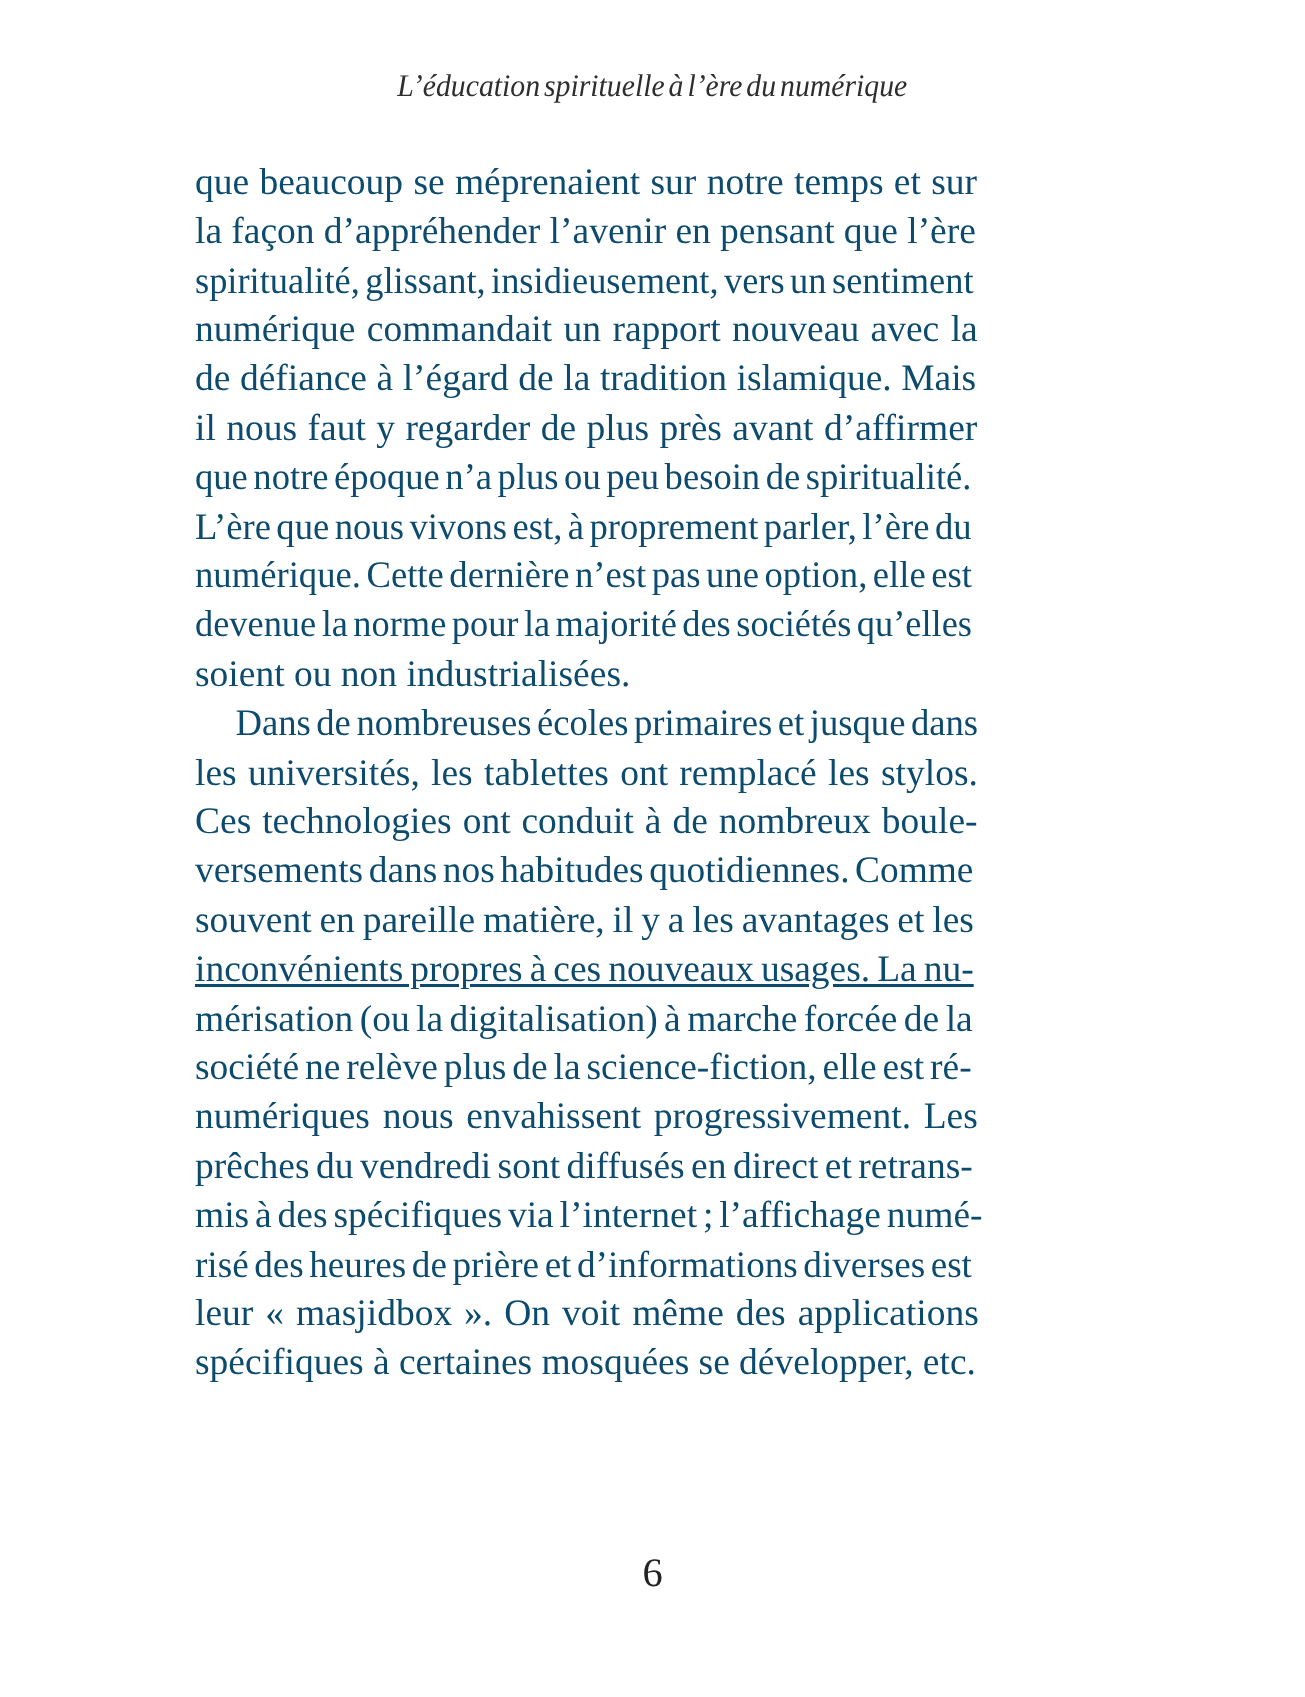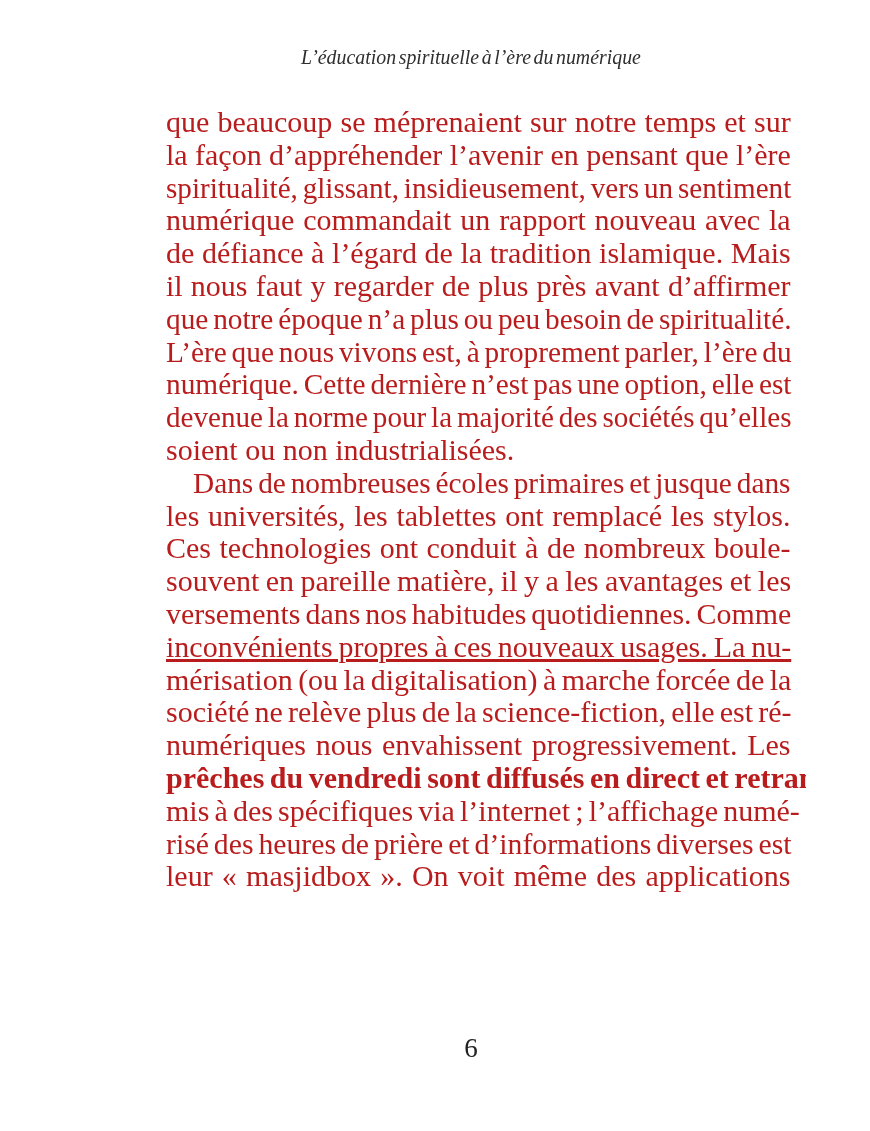--- a/index.html
+++ b/index.html
@@ -8,21 +8,20 @@
     background: #ffffff;
   }
   .page {
     position: relative;
     width: 770px;
     height: 1131px;
     background: #ffffff;
     overflow: hidden;
     font-family: "Liberation Serif", serif;
     color: #1b1b1b;
-    margin-left: 36px;
   }
   .running-header {
     position: absolute;
     top: 42px;
     left: 0;
     width: 870px;
     text-align: center;
     font-style: italic;
     font-size: 21px;
     line-height: 30px;
@@ -32,22 +31,22 @@
   .running-header .fit {
     display: inline-block;
     white-space: nowrap;
     transform-origin: 50% 50%;
   }
   .body-text {
     position: absolute;
     left: 130px;
     top: 106px;
     width: 604px;
-    font-size: 30px;
-    color: #b91c1c;
+    font-size: 25px;
+    color: #0c4a6e;
   }
   .line {
     height: 32.8px;
     line-height: 32.8px;
     white-space: nowrap;
   }
   .line .fit {
     display: inline-block;
     white-space: nowrap;
     transform-origin: 0 50%;
@@ -83,29 +82,30 @@
       <div class="line"><span class="fit" style="word-spacing: 0.109375px; transform: none;">de défiance à l’égard de la tradition islamique. Mais</span></div>
       <div class="line"><span class="fit" style="word-spacing: 0.690972px; transform: none;">il nous faut y regarder de plus près avant d’affirmer</span></div>
       <div class="line"><span class="fit" style="word-spacing: -2.5px; transform: scaleX(0.976458);">que notre époque n’a plus ou peu besoin de spiritualité.</span></div>
       <div class="line"><span class="fit" style="word-spacing: -2.5px; transform: scaleX(0.97626);">L’ère que nous vivons est, à proprement parler, l’ère du</span></div>
       <div class="line"><span class="fit" style="word-spacing: -2.5px; transform: scaleX(0.977668);">numérique. Cette dernière n’est pas une option, elle est</span></div>
       <div class="line"><span class="fit" style="word-spacing: -2.5px; transform: scaleX(0.970111);">devenue la norme pour la majorité des sociétés qu’elles</span></div>
       <div class="line end"><span class="fit" style="word-spacing: 0px; transform: none;">soient ou non industrialisées.</span></div>
       <div class="line indent"><span class="fit" style="word-spacing: -2.5px; transform: scaleX(0.977086);">Dans de nombreuses écoles primaires et jusque dans</span></div>
       <div class="line"><span class="fit" style="word-spacing: 1.26116px; transform: none;">les universités, les tablettes ont remplacé les stylos.</span></div>
       <div class="line"><span class="fit" style="word-spacing: 1.03125px; transform: none;">Ces technologies ont conduit à de nombreux boule-</span></div>
+      <div class="line"><span class="fit" style="word-spacing: -2.5px; transform: scaleX(0.996571);">versements dans nos habitudes quotidiennes. Comme</span></div>
       <div class="line"><span class="fit" style="word-spacing: -1.04062px; transform: none;">souvent en pareille matière, il y a les avantages et les</span></div>
-      <div class="line"><span class="fit" style="word-spacing: -2.5px; transform: scaleX(0.996571);">versements dans nos habitudes quotidiennes. Comme</span></div>
       <div class="line"><span class="fit" style="word-spacing: -1.60714px; transform: none; text-decoration: underline;">inconvénients propres à ces nouveaux usages. La nu-</span></div>
       <div class="line"><span class="fit" style="word-spacing: -2.00391px; transform: none;">mérisation (ou la digitalisation) à marche forcée de la</span></div>
       <div class="line"><span class="fit" style="word-spacing: -2.3125px; transform: none;">société ne relève plus de la science-fiction, elle est ré-</span></div>
       <div class="line"><span class="fit" style="word-spacing: 2.20312px; transform: none;">numériques nous envahissent progressivement. Les</span></div>
-      <div class="line"><span class="fit" style="word-spacing: -1.94141px; transform: none; font-weight: bold;">prêches du vendredi sont diffusés en direct et retrans-</span></div>
+      <div class="line"><span class="fit" style="word-spacing: -1.94141px; transform: none;">prêches du vendredi sont diffusés en direct et retrans-</span></div>
       <div class="line"><span class="fit" style="word-spacing: -2.34375px; transform: none;">mis à des spécifiques via l’internet ; l’affichage numé-</span></div>
       <div class="line"><span class="fit" style="word-spacing: -2.5px; transform: scaleX(0.990595);">risé des heures de prière et d’informations diverses est</span></div>
       <div class="line"><span class="fit" style="word-spacing: 1.70312px; transform: none;">leur « masjidbox ». On voit même des applications</span></div>
+      <div class="line end"><span class="fit" style="word-spacing: -0.0625px; transform: none;">spécifiques à certaines mosquées se développer, etc.</span></div>
     </div>
 
   <div class="folio">
     <span>6</span>
   </div>
 
 </div>
 
 </body></html>

